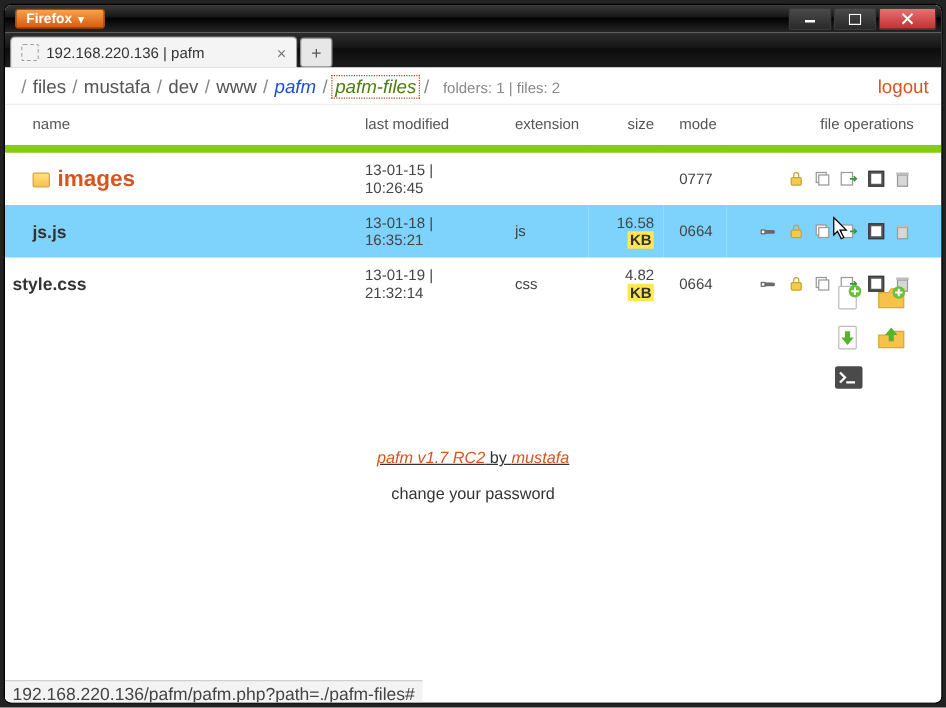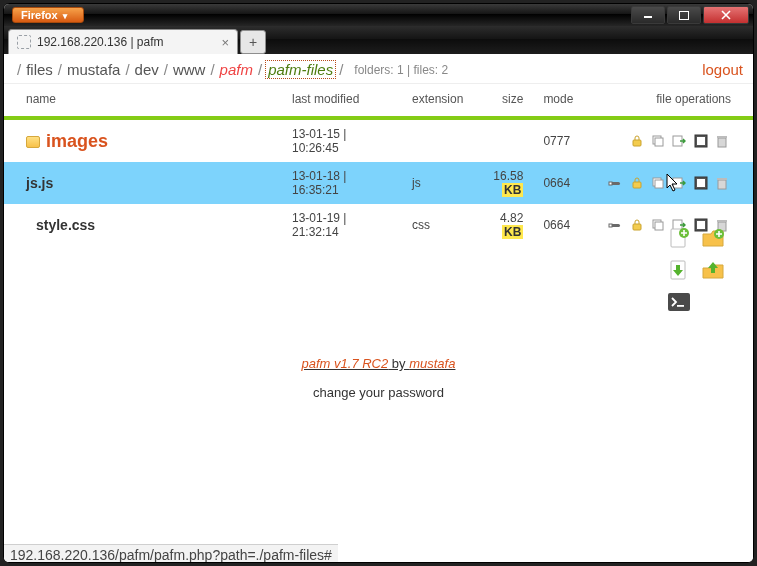--- a/index.html
+++ b/index.html
@@ -20,28 +20,28 @@
 .tab .favicon{width:14px;height:14px;border:1px dashed #9aa0a6;border-radius:2px;}
 .tab .tab-x{margin-left:auto; color:#777; cursor:pointer; font-size:13px; line-height:1;}
 .newtab{ width:26px; height:24px; margin-left:2px; background:#e7e7e7; border:1px solid #8e8e8e; border-radius:3px; display:flex;align-items:center;justify-content:center; font-size:14px; color:#555; cursor:pointer;}
 
 .content { flex:1; background:#fff; position:relative; overflow:hidden; }
 
 
 .crumbs { display:flex; align-items:center; padding:6px 10px 4px 10px; font-size:15px; color:#555; border-bottom:1px solid #eee; }
 .crumbs a { text-decoration:none; color:#555; padding:0 2px;}
 .crumbs .sep{color:#888; padding:0 3px;}
-.crumbs .active{ color:#ef4444; font-style:italic; font-weight:500; }
+.crumbs .active{ color:#1d4ed8; font-style:italic; font-weight:500; }
 .crumbs .active2{ color:#4d7c0f; font-style:italic; font-weight:500; border:1px dotted #b84c1a; padding:0 2px;}
 .crumbs .counts { font-size:12px; color:#888; margin-left:8px;}
 .crumbs .logout { margin-left:auto; color:#d9531e; font-size:15px; cursor:pointer; }
 
 
 .tbl { width:100%; border-collapse:collapse; font-size:12px; color:#444; }
-.tbl th { text-align:left; font-weight:400; color:#555; padding:8px 8px 10px 8px; border-bottom:4px solid #84cc16; font-size:12px;}
+.tbl th { text-align:left; font-weight:400; color:#555; padding:8px 8px 10px 8px; border-bottom:6px solid #84cc16; font-size:12px;}
 .tbl th.right, .tbl td.right{ text-align:right; }
 .tbl td { padding:7px 8px; vertical-align:middle; }
 .tbl tr.hl { background:#7dd3fc; }
 .folder-ico{display:inline-block;width:14px;height:12px;background:linear-gradient(#ffe083,#f7c14a);border:1px solid #d6a83c;border-radius:2px;position:relative;top:1px;margin-right:6px;}
 .folder-name{ color:#d9531e; font-weight:700; font-size:18px; cursor:pointer;}
 .file-name{ color:#333; font-weight:700; font-size:14px; cursor:pointer;}
 .kb{ background:#ffe84d; padding:0 2px; font-weight:600; color:#333;}
 
 
 .ops { white-space:nowrap; text-align:right; }
@@ -208,21 +208,21 @@
                 </svg>
               </span>
   <span class="op">
                 <svg width="14" height="14">
                   <rect x="3" y="4" width="8" height="9" fill="#d7d7d7" stroke="#9a9a9a"></rect>
                   <rect x="2" y="2" width="10" height="2" fill="#bcbcbc"></rect>
                 </svg>
               </span></td>
           </tr>
           <tr class="row">
-      <td style="padding-left:32px"><span class="file-name">style.css</span></td>
+      <td style="padding-left:6px"><span class="file-name">style.css</span></td>
       <td>13-01-19 | 21:32:14</td>
       <td>css</td>
       <td class="right">4.82 <span class="kb">KB</span></td>
       <td style="padding-left:12px">0664</td>
       <td class="ops" style="padding-right:22px">
   <span class="op">
                 <svg width="14" height="14">
                   <rect x="2" y="6" width="10" height="3" rx="1.5" fill="#6a6a6a"></rect>
                   <rect x="1" y="6" width="3" height="3" fill="#fff" stroke="#6a6a6a"></rect>
                 </svg>

